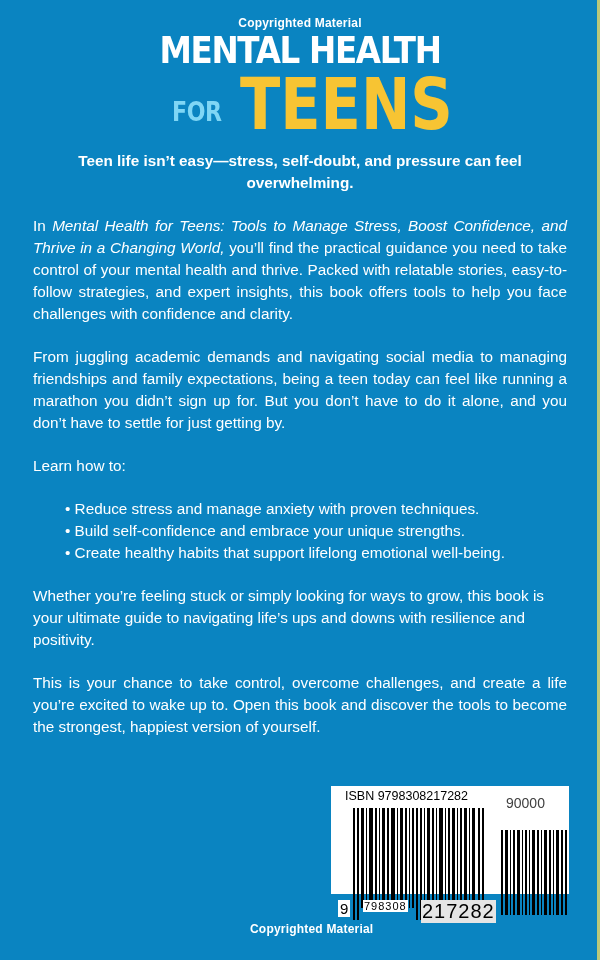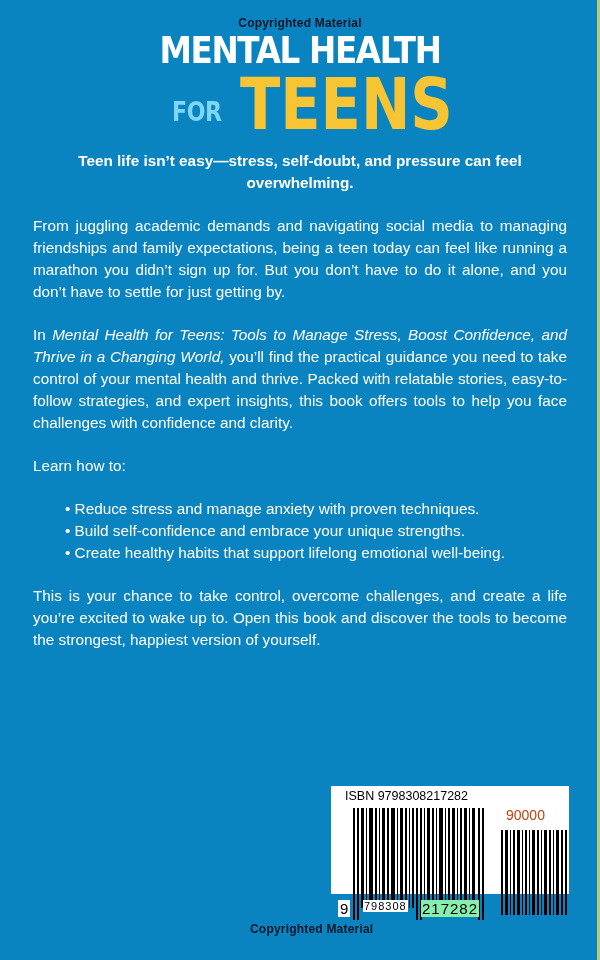--- a/index.html
+++ b/index.html
@@ -9,21 +9,21 @@
       position: relative;
       font-family: "Liberation Sans", sans-serif;
       color: #ffffff;
     }
     .edge {
       position: absolute; top: 0; right: 0; width: 3px; height: 960px;
       background: #b9c97a;
     }
     .watermark {
       position: absolute; left: 0; width: 600px; text-align: center;
-      font-size: 12px; color: #0f172a; font-weight: bold; letter-spacing: 0.2px;
+      font-size: 12px; color: #ffffff; font-weight: bold; letter-spacing: 0.2px;
     }
     .wm-top { top: 16px; }
     .wm-bottom { top: 922px; left: 10px; width: 200px; text-align: left; padding-left: 240px; }
     .title-main {
       position: absolute; top: 29px; left: 0; width: 600px; text-align: center;
       font-family: "DejaVu Sans", sans-serif; font-weight: bold;
       font-size: 37px; letter-spacing: -1.5px; color: #ffffff;
       transform: scaleX(0.88); transform-origin: center;
     }
     .title-for {
@@ -55,53 +55,54 @@
     .isbn-label {
       position: absolute; top: 3px; left: 14px; font-size: 12.5px; color: #000;
     }
     .bars-main {
       position: absolute; top: 22px; left: 22px; width: 132px; height: 112px;
     }
     .bars-addon {
       position: absolute; top: 44px; left: 170px; width: 66px; height: 85px;
     }
     .addon-num {
-      position: absolute; top: 9px; left: 175px; font-size: 14px; color: #c2410c; margin-top: 12px;
+      position: absolute; top: 9px; left: 175px; font-size: 14px; color: #404040;
     }
     .human-first {
       position: absolute; top: 114px; left: 7px; font-size: 15px; background:#fff; padding: 0 2px;
     }
     .human-a {
       position: absolute; top: 114px; left: 32px; font-size: 11px; background:#fff; padding: 0 1px; letter-spacing: 1px;
     }
     .human-b {
-      position: absolute; top: 114px; left: 90px; font-size: 15px; background:#86efac; padding: 0 1px; letter-spacing: 1px;
+      position: absolute; top: 114px; left: 90px; font-size: 20px; background:#e5e5e5; padding: 0 1px; letter-spacing: 1px;
     }
   </style>
 </head>
 <body>
 
 <div class="edge"></div>
 
 <div class="watermark wm-top">Copyrighted Material</div>
 
 <div class="title-main">MENTAL HEALTH</div>
 <div class="title-for">FOR</div>
 <div class="title-teens">TEENS</div>
 
 <div class="content">
   <p class="lead">Teen life isn’t easy—stress, self-doubt, and pressure can feel overwhelming.</p>
+  <p><span>In </span><em>Mental Health for Teens: Tools to Manage Stress, Boost Confidence, and Thrive in a Changing World,</em><span> you’ll find the practical guidance you need to take control of your mental health and thrive. Packed with relatable stories, easy-to-follow strategies, and expert insights, this book offers tools to help you face challenges with confidence and clarity.</span></p>
   <p>From juggling academic demands and navigating social media to managing friendships and family expectations, being a teen today can feel like running a marathon you didn’t sign up for. But you don’t have to do it alone, and you don’t have to settle for just getting by.</p>
-  <p><span>In </span><em>Mental Health for Teens: Tools to Manage Stress, Boost Confidence, and Thrive in a Changing World,</em><span> you’ll find the practical guidance you need to take control of your mental health and thrive. Packed with relatable stories, easy-to-follow strategies, and expert insights, this book offers tools to help you face challenges with confidence and clarity.</span></p>
   <p class="left">Learn how to:</p>
   <ul>
     <li>Reduce stress and manage anxiety with proven techniques.</li>
     <li>Build self-confidence and embrace your unique strengths.</li>
     <li>Create healthy habits that support lifelong emotional well-being.</li>
   </ul>
+  <p class="left">Whether you’re feeling stuck or simply looking for ways to grow, this book is your ultimate guide to navigating life’s ups and downs with resilience and positivity.</p>
   <p>This is your chance to take control, overcome challenges, and create a life you’re excited to wake up to. Open this book and discover the tools to become the strongest, happiest version of yourself.</p>
 </div>
 
 <div class="barcode-box">
   <div class="isbn-label">ISBN 9798308217282</div>
   <svg class="bars-main" viewBox="0 0 132 112" preserveAspectRatio="none">
     <g fill="#000">
       <rect x="0" y="0" width="2" height="112"></rect>
         <rect x="4" y="0" width="2" height="112"></rect>
       <rect x="8" y="0" width="3" height="100"></rect>

